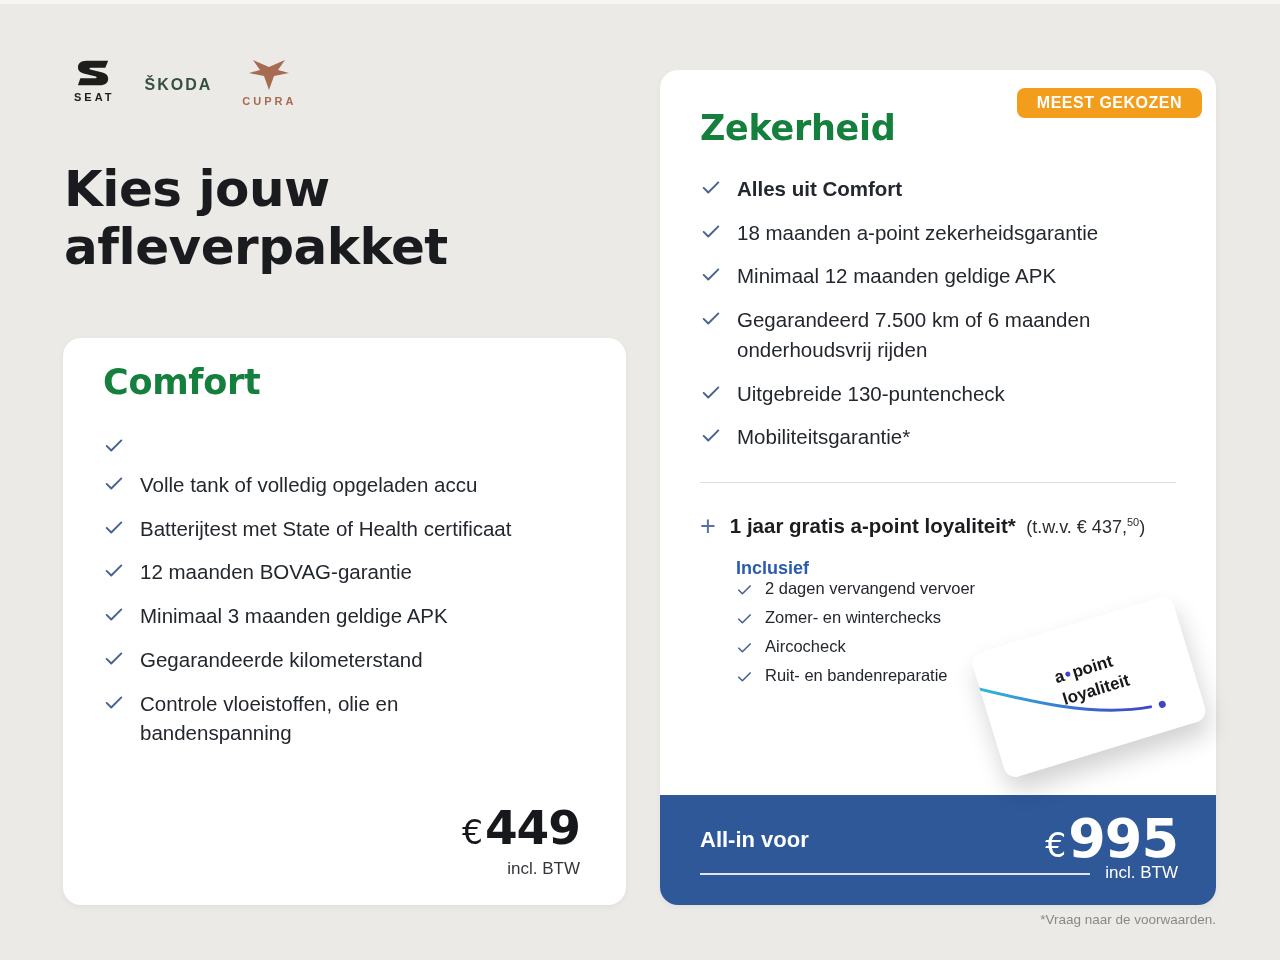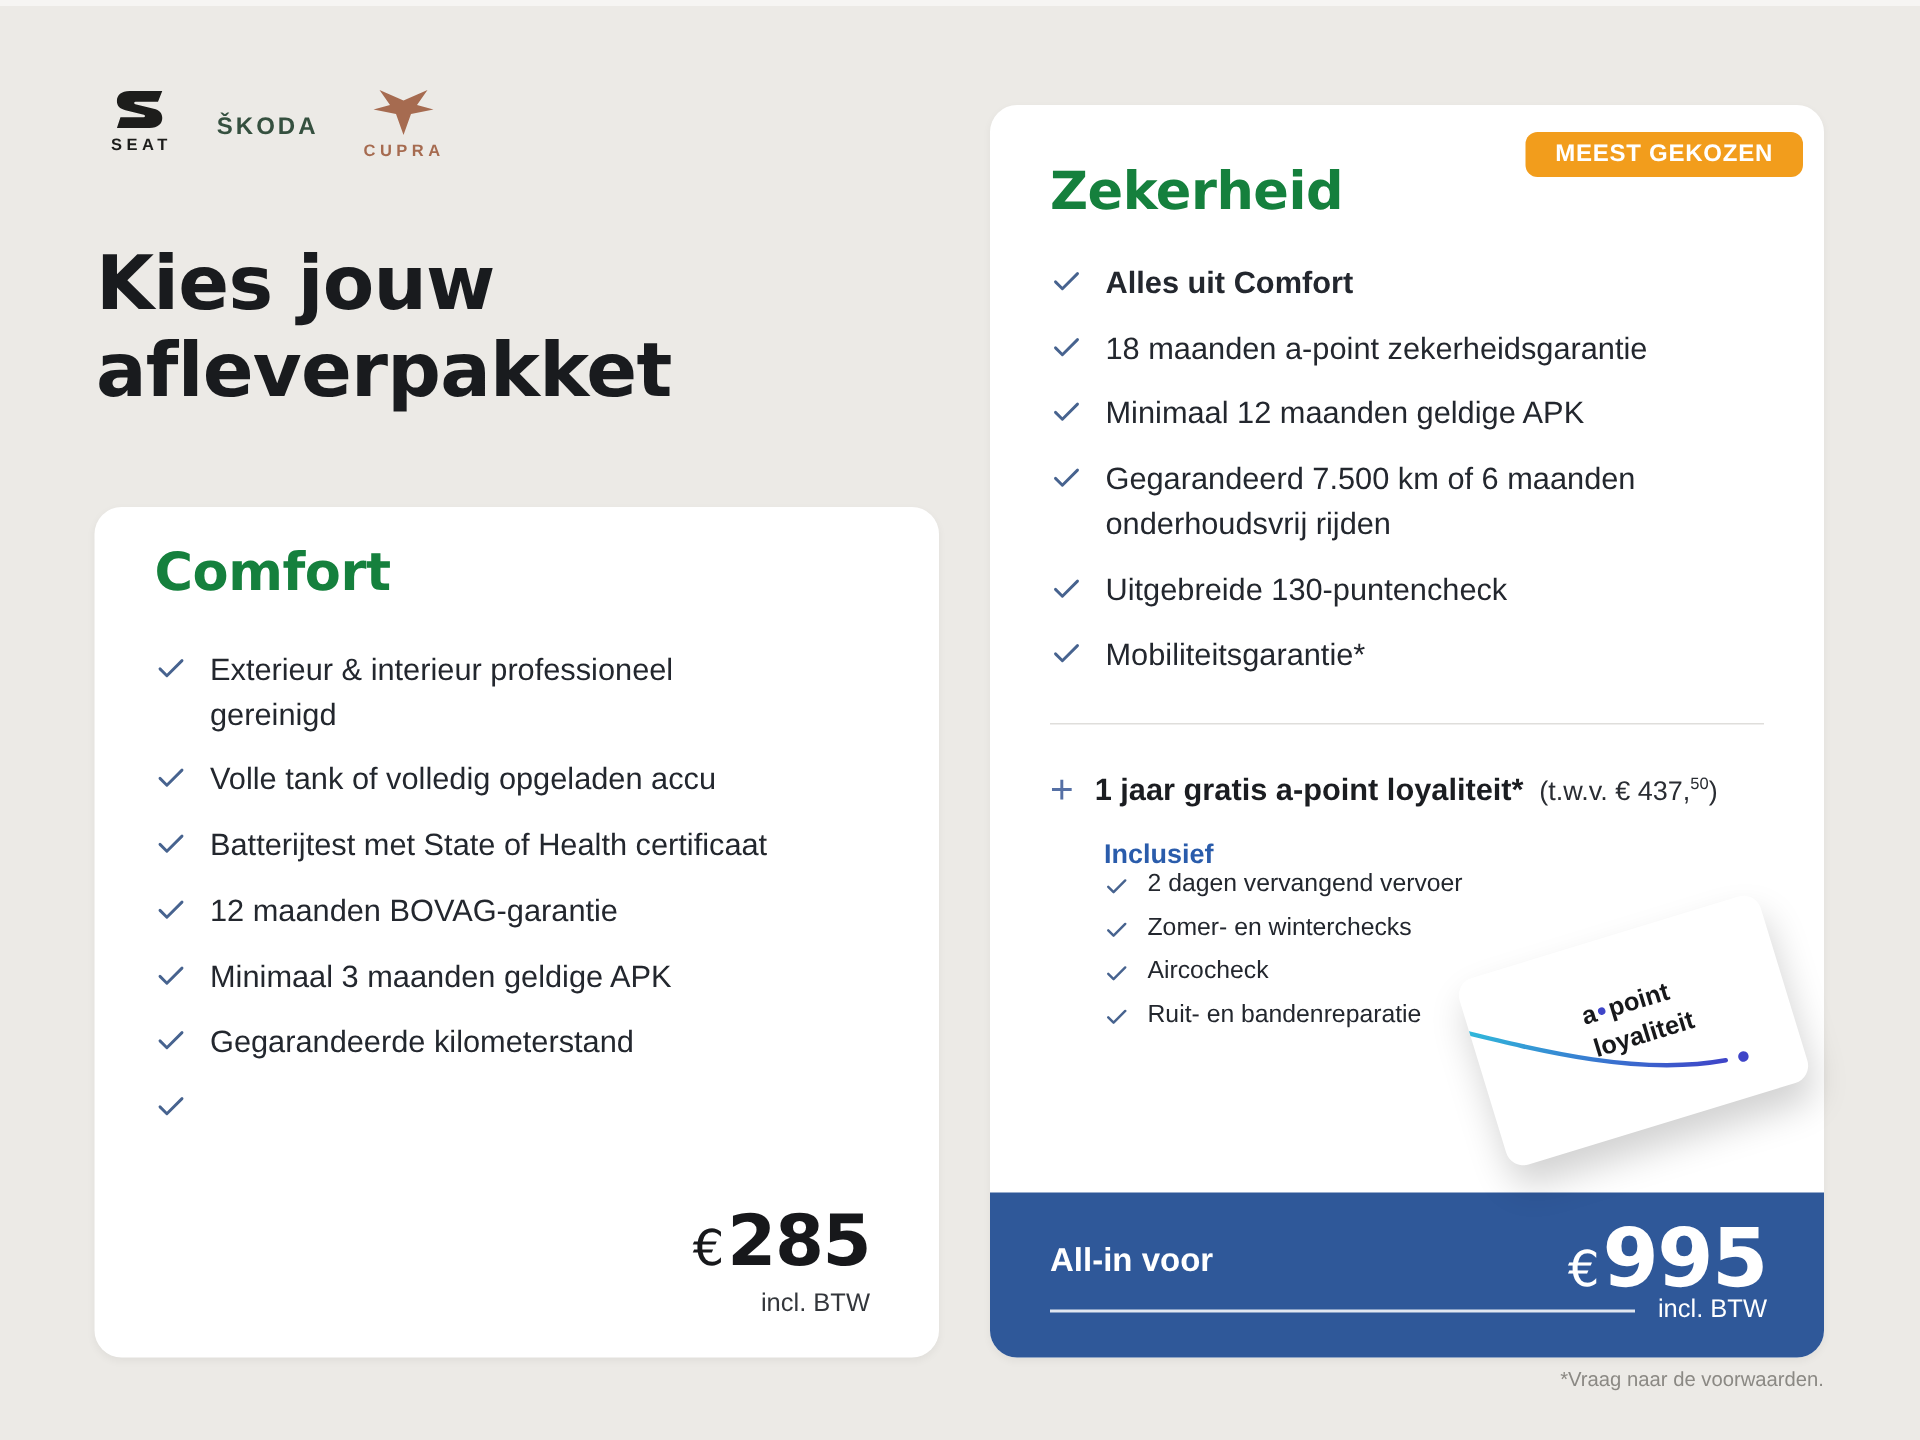--- a/index.html
+++ b/index.html
@@ -142,21 +142,20 @@
     <span>afleverpakket</span>
   </h1>
 
   <section class="card card-comfort">
     <h2 class="card-title">Comfort</h2>
     <ul class="features">
       <li>
         <svg class="check" viewBox="0 0 24 24">
             <path d="M4 13 l5 5 L20 7" stroke="#47638F" stroke-width="2.1" fill="none" stroke-linecap="round" stroke-linejoin="round"></path>
           </svg>
-        <span class="txt">Exterieur &amp; interieur professioneel gereinigd</span>
       </li>
       <li>
         <svg class="check" viewBox="0 0 24 24">
             <path d="M4 13 l5 5 L20 7" stroke="#47638F" stroke-width="2.1" fill="none" stroke-linecap="round" stroke-linejoin="round"></path>
           </svg>
         <span class="txt">Volle tank of volledig opgeladen accu</span>
       </li>
       <li>
         <svg class="check" viewBox="0 0 24 24">
             <path d="M4 13 l5 5 L20 7" stroke="#47638F" stroke-width="2.1" fill="none" stroke-linecap="round" stroke-linejoin="round"></path>
@@ -178,25 +177,26 @@
       <li>
         <svg class="check" viewBox="0 0 24 24">
             <path d="M4 13 l5 5 L20 7" stroke="#47638F" stroke-width="2.1" fill="none" stroke-linecap="round" stroke-linejoin="round"></path>
           </svg>
         <span class="txt">Gegarandeerde kilometerstand</span>
       </li>
       <li>
         <svg class="check" viewBox="0 0 24 24">
             <path d="M4 13 l5 5 L20 7" stroke="#47638F" stroke-width="2.1" fill="none" stroke-linecap="round" stroke-linejoin="round"></path>
           </svg>
+        <span class="txt">Controle vloeistoffen, olie en bandenspanning</span>
       </li>
     </ul>
     <div class="comfort-price">
       <div class="price-line">
-        <span class="cur">€</span><span class="amt">285</span>
+        <span class="cur">€</span><span class="amt">449</span>
       </div>
       <div class="vat-note">incl. BTW</div>
     </div>
   </section>
 
   <section class="card card-zekerheid">
     <div class="badge">MEEST GEKOZEN</div>
     <h2 class="card-title">Zekerheid</h2>
 
     <ul class="features">

